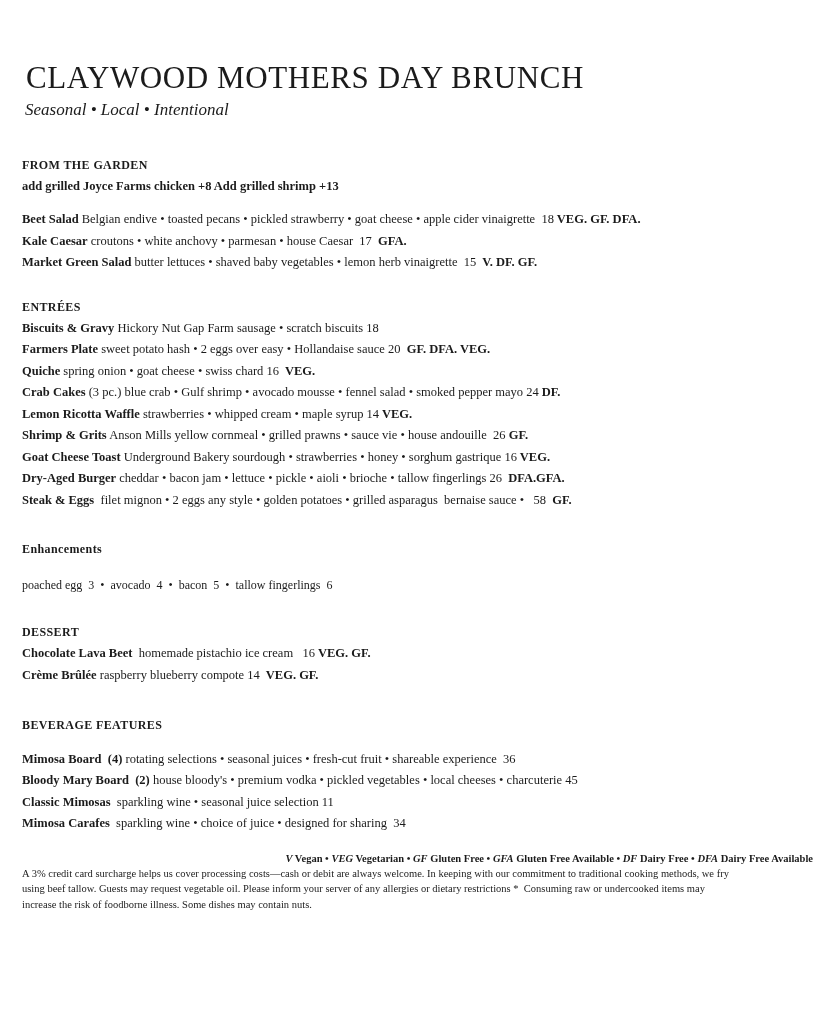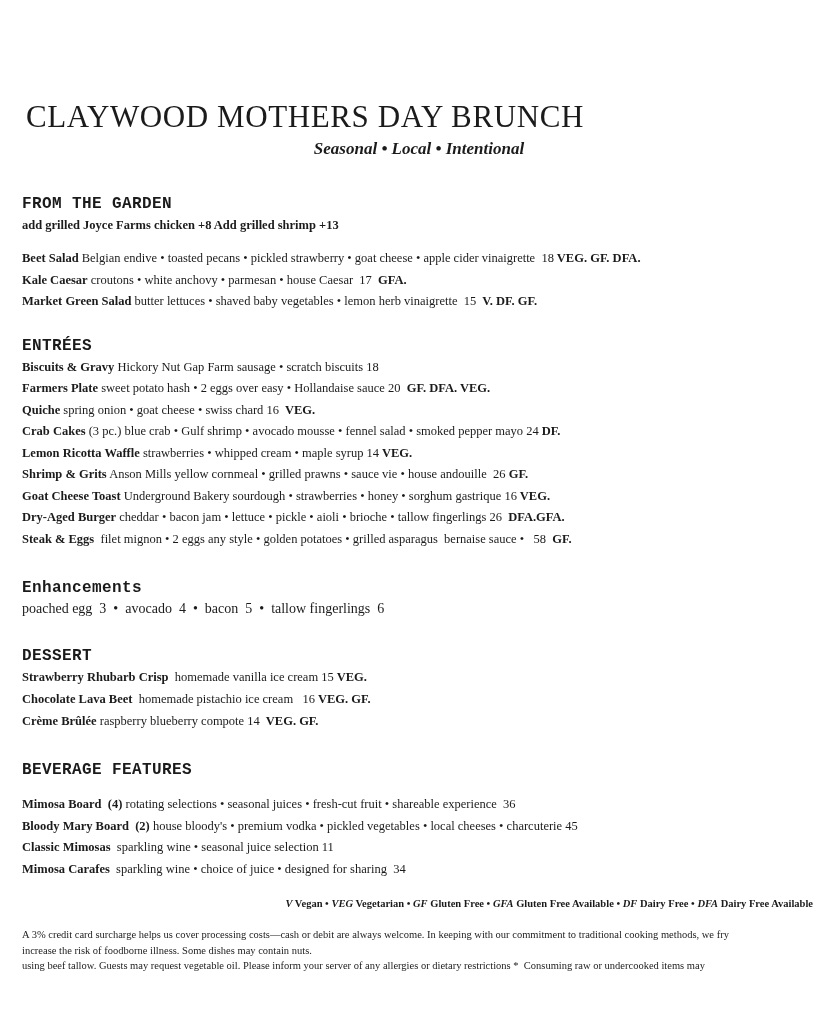--- a/index.html
+++ b/index.html
@@ -2,45 +2,43 @@
 <html><head>
 <meta charset="utf-8">
 <style>
   html, body { margin: 0; padding: 0; background: #ffffff; }
   body {
     width: 833px; height: 1024px;
     font-family: "Liberation Serif", serif;
     color: #1b1b1b;
     overflow: hidden;
   }
-  .page { padding: 99px 20px 0 22px; }
+  .page { padding: 60px 20px 0 22px; }
 
   .title {
     font-size: 31px;
     line-height: 36px;
     font-weight: normal;
     letter-spacing: 0.6px;
     margin-left: 4px;
   }
   .tagline {
     font-size: 17px;
     line-height: 22px;
-    font-weight: bold;
+    font-weight: normal;
     font-style: italic;
     margin-top: 3px;
     margin-left: 3px;
-    text-align: center;
   }
 
   .section-heading {
-    font-size: 16px;
+    font-size: 12px;
     line-height: 22px;
     font-weight: bold;
     letter-spacing: 0.4px;
-    font-family: Liberation Mono, monospace;
   }
   .section-garden { margin-top: 33px; }
   .section-entrees { margin-top: 22px; }
   .section-enhancements { margin-top: 27px; }
   .section-dessert { margin-top: 26px; }
   .section-beverage { margin-top: 27px; }
 
   .section-note {
     font-size: 12.5px;
     line-height: 20px;
@@ -60,37 +58,38 @@
 
   .spellcheck {
     text-decoration: underline;
     text-decoration-style: wavy;
     text-decoration-color: #5b8def;
     text-decoration-thickness: 1px;
     text-underline-offset: 2px;
   }
 
   .plain-line {
-    font-size: 14px;
+    font-size: 12px;
     line-height: 20px;
     white-space: pre;
+    margin-top: 15px;
   }
 
   .legend-line {
     margin-top: 17px;
     font-size: 10.5px;
     line-height: 14px;
     font-weight: bold;
     white-space: pre;
     text-align: right;
   }
   .legend-abbr { font-style: italic; }
 
   .fine-print {
-    margin-top: 16px;
+    margin-top: 0;
     font-size: 10.5px;
     line-height: 15.5px;
   }
   .fine-print .fp-line { white-space: pre; }
 </style>
 </head>
 <body>
 
 <div class="page">
 
@@ -123,37 +122,36 @@
   </div>
 
   <div class="section section-enhancements">
     <div class="section-heading">Enhancements</div>
     <div class="plain-line">poached egg  3  •  avocado  4  •  bacon  5  •  tallow fingerlings  6</div>
   </div>
 
   <div class="section section-dessert">
     <div class="section-heading">DESSERT</div>
     <div class="items">
-        <div class="menu-item"><span class="item-name">Strawberry Rhubarb Crisp</span><span class="item-desc">  homemade vanilla ice cream 15</span><span class="item-tags"> VEG.</span></div>
         <div class="menu-item"><span class="item-name">Chocolate Lava Beet</span><span class="item-desc">  homemade pistachio ice cream   16</span><span class="item-tags"> VEG. GF.</span></div>
         <div class="menu-item"><span class="item-name">Crème Brûlée</span><span class="item-desc"> raspberry blueberry compote 14 </span><span class="item-tags"> VEG. GF.</span></div>
       </div>
   </div>
 
   <div class="section section-beverage">
     <div class="section-heading">BEVERAGE FEATURES</div>
     <div class="items">
         <div class="menu-item"><span class="item-name">Mimosa Board  (4)</span><span class="item-desc"> rotating selections • seasonal juices • fresh-cut fruit • shareable experience  36</span></div>
         <div class="menu-item"><span class="item-name">Bloody Mary Board  (2)</span><span class="item-desc"> house bloody's • premium vodka • pickled vegetables • local cheeses • charcuterie 45</span></div>
         <div class="menu-item"><span class="item-name">Classic Mimosas</span><span class="item-desc">  sparkling wine • seasonal juice selection 11</span></div>
         <div class="menu-item"><span class="item-name">Mimosa Carafes</span><span class="item-desc">  sparkling wine • choice of juice • designed for sharing  34</span></div>
       </div>
   </div>
 
   <div class="legend-line"><span class="legend-abbr">V</span><span class="legend-label"> Vegan</span><span class="legend-sep"> • </span><span class="legend-abbr">VEG</span><span class="legend-label"> Vegetarian</span><span class="legend-sep"> • </span><span class="legend-abbr">GF</span><span class="legend-label"> Gluten Free</span><span class="legend-sep"> • </span><span class="legend-abbr">GFA</span><span class="legend-label"> Gluten Free Available</span><span class="legend-sep"> • </span><span class="legend-abbr">DF</span><span class="legend-label"> Dairy Free</span><span class="legend-sep"> • </span><span class="legend-abbr">DFA</span><span class="legend-label"> Dairy Free Available</span></div>
 
   <div class="fine-print">
       <div class="fp-line">A 3% credit card surcharge helps us cover processing costs—cash or debit are always welcome. In keeping with our commitment to traditional cooking methods, we fry</div>
+      <div class="fp-line">using beef tallow. Guests may request vegetable oil. Please inform your server of any allergies or dietary restrictions *  Consuming raw or undercooked items may</div>
       <div class="fp-line">increase the risk of foodborne illness. Some dishes may contain nuts.</div>
-      <div class="fp-line">using beef tallow. Guests may request vegetable oil. Please inform your server of any allergies or dietary restrictions *  Consuming raw or undercooked items may</div>
     </div>
 
 </div>
 
 </body></html>

